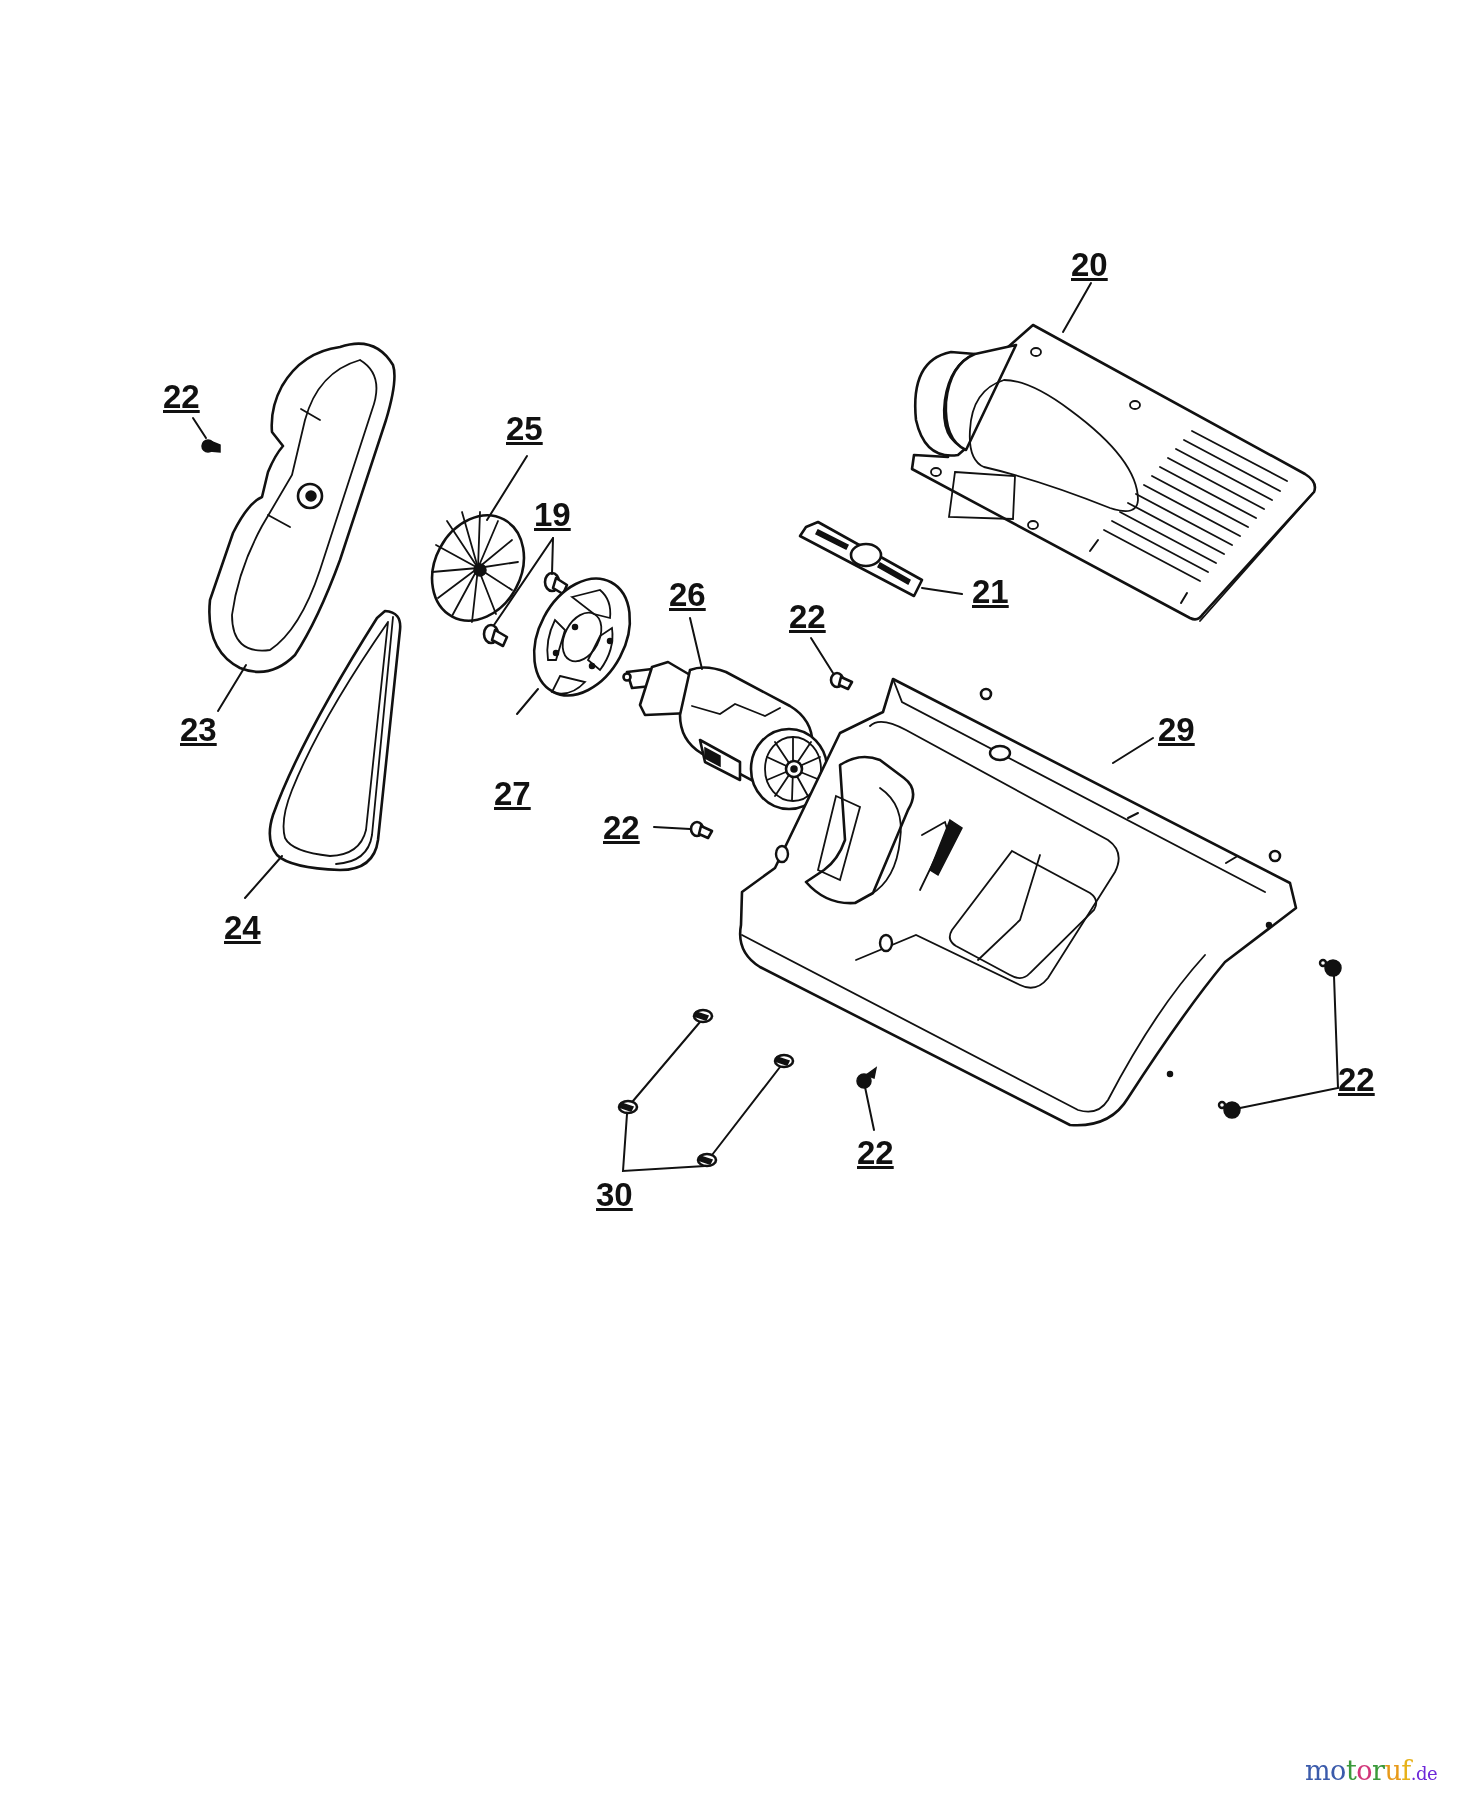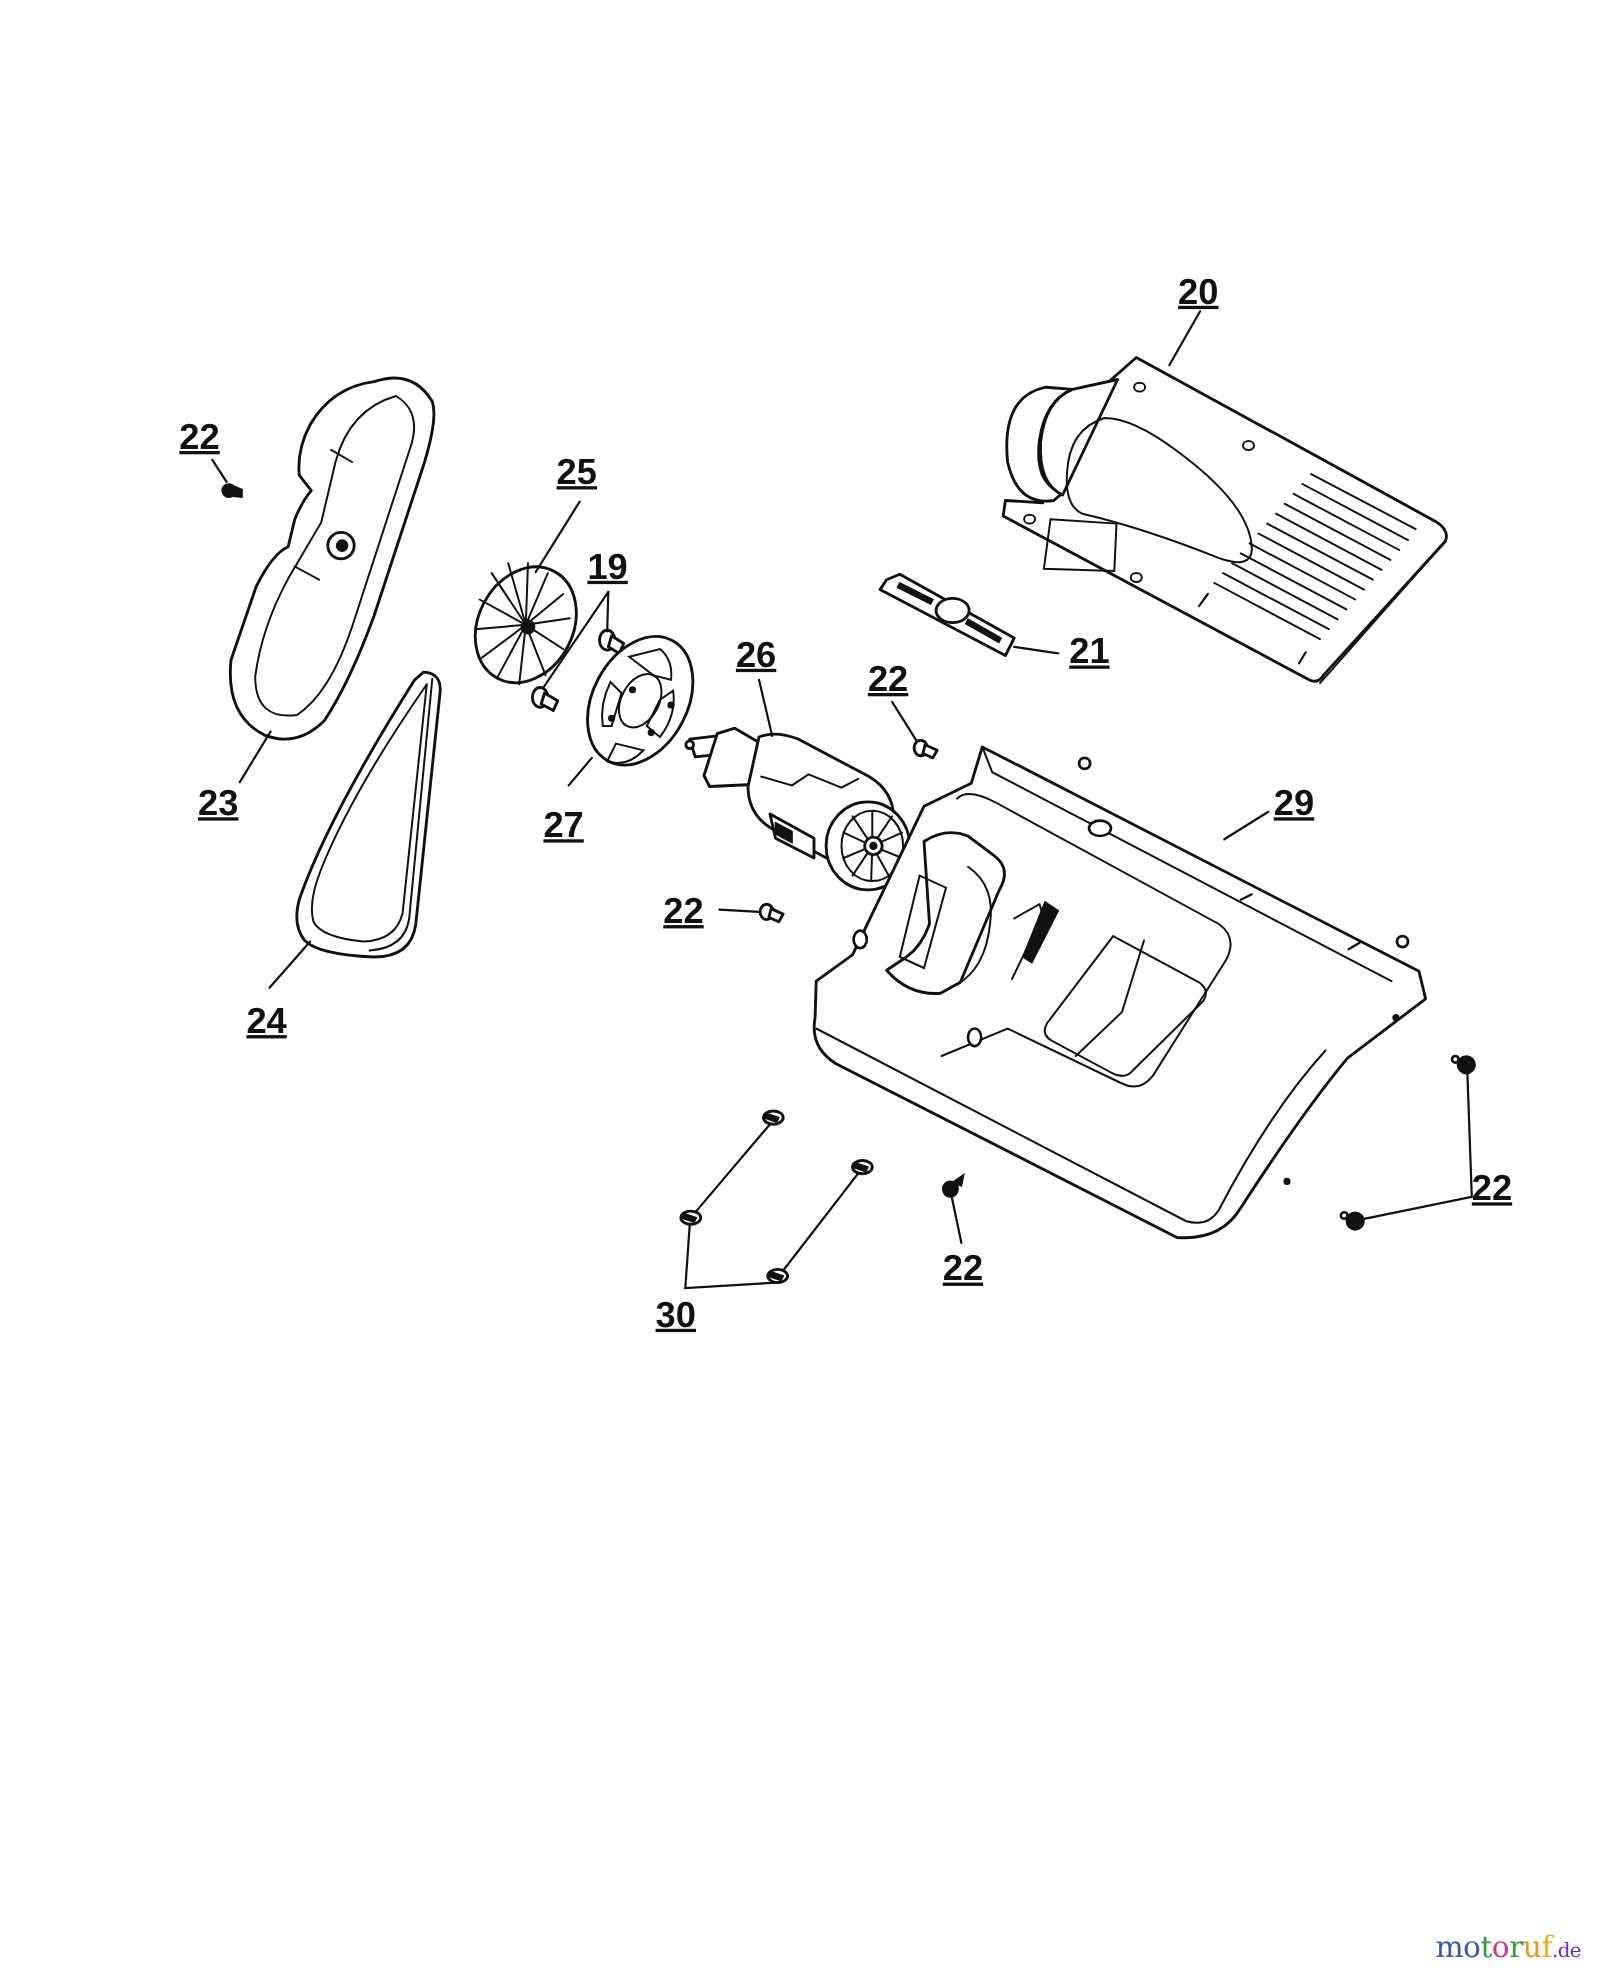--- a/index.html
+++ b/index.html
@@ -234,20 +234,20 @@
 <div class="callout" style="left:972px; top:575px;">21</div>
 <div class="callout" style="left:163px; top:380px;">22</div>
 <div class="callout" style="left:789px; top:600px;">22</div>
 <div class="callout" style="left:603px; top:811px;">22</div>
 <div class="callout" style="left:857px; top:1136px;">22</div>
 <div class="callout" style="left:1338px; top:1063px;">22</div>
 <div class="callout" style="left:180px; top:713px;text-align:center;">23</div>
 <div class="callout" style="left:224px; top:911px;">24</div>
 <div class="callout" style="left:506px; top:412px;">25</div>
 <div class="callout" style="left:669px; top:578px;">26</div>
-<div class="callout" style="left:494px; top:733px;">27</div>
+<div class="callout" style="left:494px; top:777px;">27</div>
 <div class="callout" style="left:534px; top:498px;">19</div>
 <div class="callout" style="left:1158px; top:713px;">29</div>
 <div class="callout" style="left:596px; top:1178px;">30</div>
 
 <div id="watermark">
   <span style="color:#3b5bab">m</span><span style="color:#3b5bab">o</span><span style="color:#3a9a3a">t</span><span style="color:#d2367a">o</span><span style="color:#3a9a3a">r</span><span style="color:#e79a1a">u</span><span style="color:#e7b21a">f</span><span class="suffix">.de</span>
 </div>
 
 </body></html>

